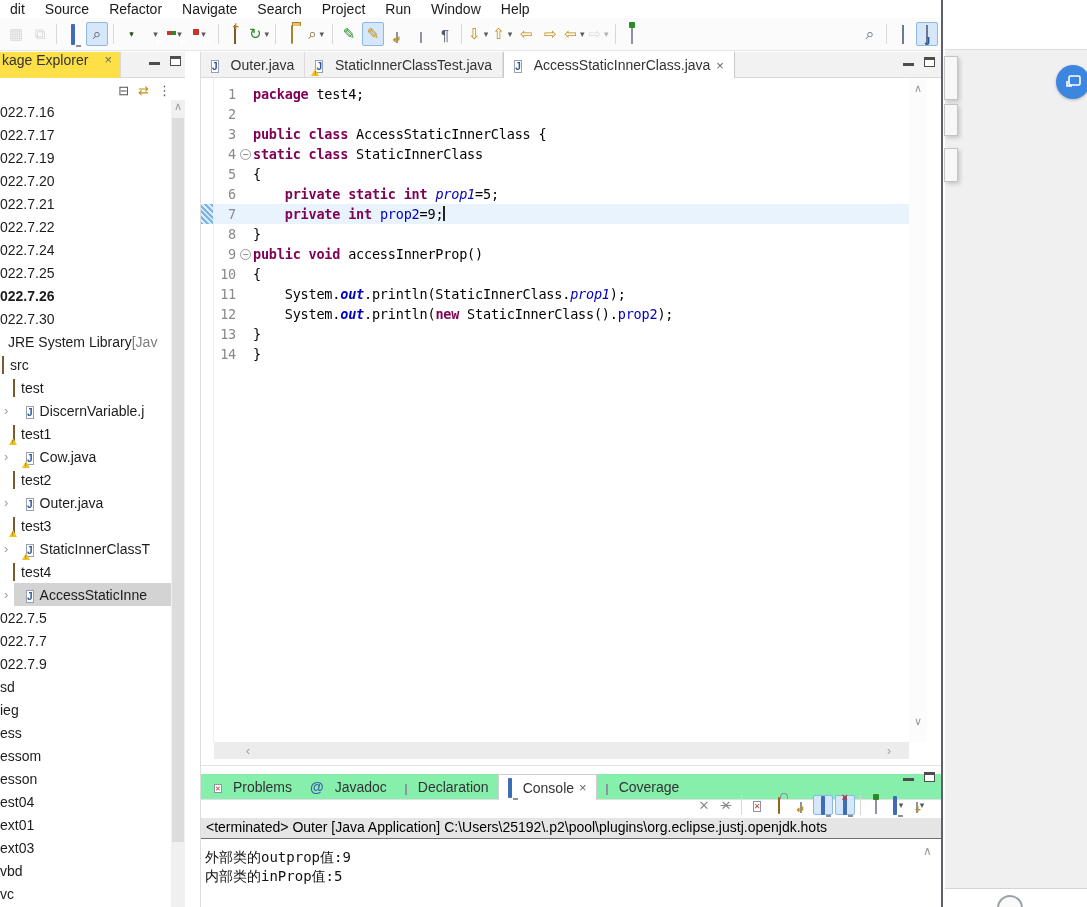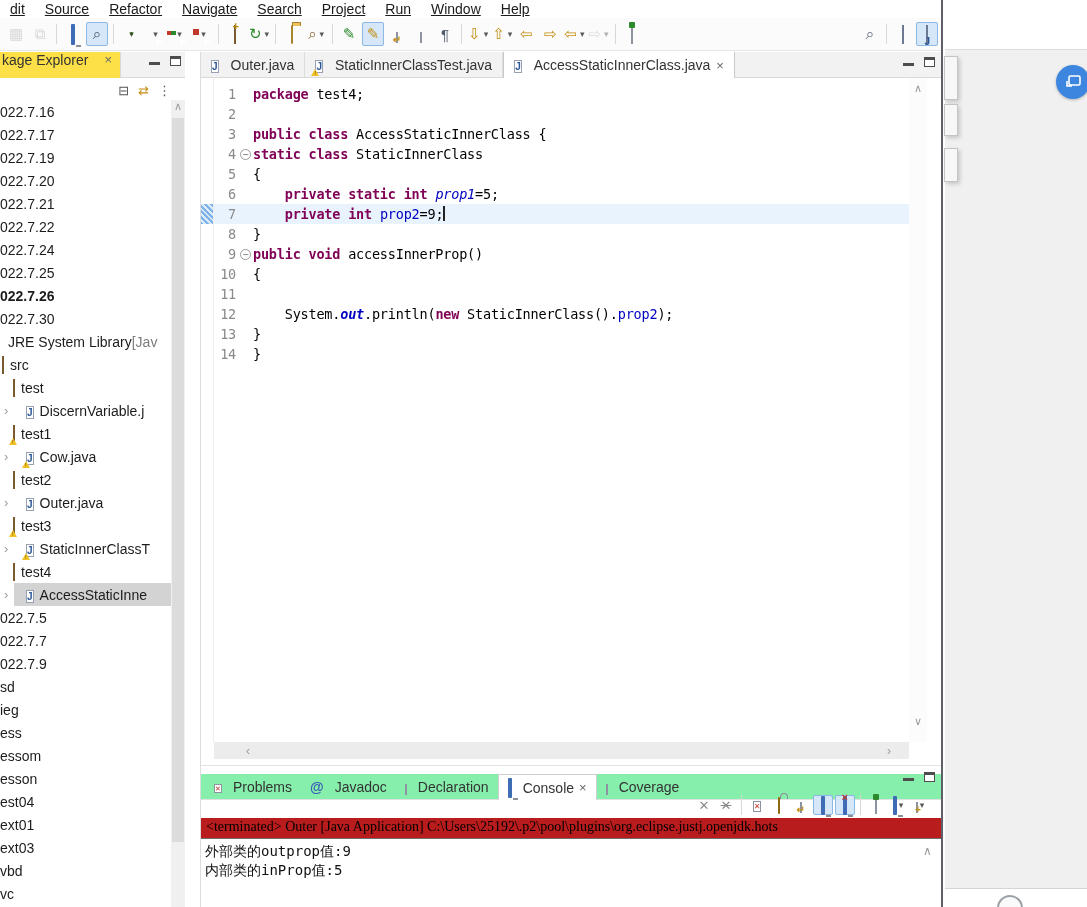--- a/index.html
+++ b/index.html
@@ -2,21 +2,21 @@
 <html><head>
 <meta charset="utf-8">
 <style>
   * { margin:0; padding:0; box-sizing:border-box; }
   html,body { width:1087px; height:907px; overflow:hidden; background:#fff;
     font-family:"Liberation Sans", sans-serif; -webkit-font-smoothing:antialiased; }
   .abs { position:absolute; }
 
   
   #menubar { left:0; top:0; width:943px; height:18px; background:#fff; display:flex; align-items:center; }
-  .menu-item { font-size:14px; color:#1a1a1a; padding:0 10px; white-space:nowrap; cursor:default;text-decoration:underline; }
+  .menu-item { font-size:14px; color:#1a1a1a; padding:0 10px; white-space:nowrap; cursor:default; }
 
   
   #toolbar { left:0; top:18px; width:943px; height:33px; background:#fbfbfb; display:flex; align-items:center;
     padding:0 4px; border-bottom:1px solid #e6e6e6; }
   .tbi { height:24px; min-width:22px; display:flex; align-items:center; justify-content:center; gap:1px;
     border:1px solid transparent; border-radius:2px; margin:0 1px; font-size:15px; position:relative; }
   .tbi.tog { background:#d5e7f9; border-color:#8cb8e6; }
   .tbi.dis { opacity:.45; }
   .tbsep { width:1px; height:20px; background:#d8d8d8; margin:0 4px; }
   .dd { font-size:9px; color:#5a5a5a; margin-left:2px; }
@@ -115,23 +115,23 @@
   #cons-toolbar { position:absolute; right:10px; top:28px; height:22px; display:flex; align-items:center; }
   .cti { height:20px; min-width:20px; display:flex; align-items:center; justify-content:center; margin:0 1px;
     border:1px solid transparent; border-radius:2px; font-size:13px; color:#5f5f5f; position:relative; }
   .cti.tog { background:#d5e7f9; border-color:#8cb8e6; }
   .stopsq { width:10px; height:10px; background:#b5b5b5; }
   .lockic { width:10px; height:8px; background:#d9a620; border:1px solid #8a6a10; border-radius:1px; position:relative; margin-top:4px; }
   .lockic:before { content:""; position:absolute; left:1px; top:-5px; width:6px; height:5px; border:1.5px solid #8a8f98; border-bottom:none; border-radius:4px 4px 0 0; }
   .pinw { width:13px; height:10px; border:1px solid #8d93a0; background:#fff; position:relative; }
   .pinw:after { content:""; position:absolute; right:-3px; top:-4px; width:6px; height:6px; background:#2c8a2c; border-radius:1px; }
   #cons-status { position:absolute; left:0; top:52px; width:741px; height:21px; font-size:14px; color:#000;
-    padding:1px 0 0 5px; white-space:nowrap; overflow:hidden; border-bottom:1px solid #6f6f6f; background:#b91c1c;font-family:Liberation Serif, serif; }
+    padding:1px 0 0 5px; white-space:nowrap; overflow:hidden; border-bottom:1px solid #6f6f6f; background:#e5e5e5; }
   #cons-out { position:absolute; left:0; top:74px; width:741px; height:52px; background:#fff;
-    font-family:"DejaVu Sans Mono", monospace; font-size:14px; color:#111; padding:2px 0 0 4px; line-height:19px; }
+    font-family:"DejaVu Sans Mono", monospace; font-size:14px; color:#111; padding:8px 0 0 4px; line-height:19px; }
   #cons-scroll-up { position:absolute; left:722px; top:78px; }
 
   
   #win-border { left:941px; top:0; width:2px; height:907px; background:#5d6167; }
   #backdrop { left:943px; top:0; width:144px; height:907px; background:#fff; }
   #backdrop-gray { left:945px; top:49px; width:142px; height:840px; background:#f0f0f0; border-top:1px solid #dcdcdc; border-bottom:1px solid #d5d5d5; }
   .edge-box { left:944px; width:14px; background:#f7f7f7; border:1px solid #c4c4c4; box-shadow:2px 2px 4px rgba(0,0,0,.18); }
   #float-btn { left:1056px; top:65px; width:34px; height:34px; border-radius:50%; background:#3c86e0;
     display:flex; align-items:center; justify-content:center; box-shadow:0 1px 3px rgba(0,0,0,.25); }
   #bottom-circle { left:997px; top:895px; width:26px; height:26px; border-radius:50%; background:#fafafa; border:2px solid #9aa0a6; }
@@ -543,20 +543,21 @@
         <span class="ctext"><span class="kw">public</span><span> </span><span class="kw">void</span><span> accessInnerProp()</span></span>
       </div>
       <div class="cline">
         <span class="lnum">10</span>
         <span class="foldc"></span>
         <span class="ctext"><span>{</span></span>
       </div>
       <div class="cline">
         <span class="lnum">11</span>
         <span class="foldc"></span>
+        <span class="ctext"><span>    System.</span><span class="sfb">out</span><span>.println(StaticInnerClass.</span><span class="sf">prop1</span><span>);</span></span>
       </div>
       <div class="cline">
         <span class="lnum">12</span>
         <span class="foldc"></span>
         <span class="ctext"><span>    System.</span><span class="sfb">out</span><span>.println(</span><span class="kw">new</span><span> StaticInnerClass().</span><span class="fld">prop2</span><span>);</span></span>
       </div>
       <div class="cline">
         <span class="lnum">13</span>
         <span class="foldc"></span>
         <span class="ctext"><span>}</span></span>

